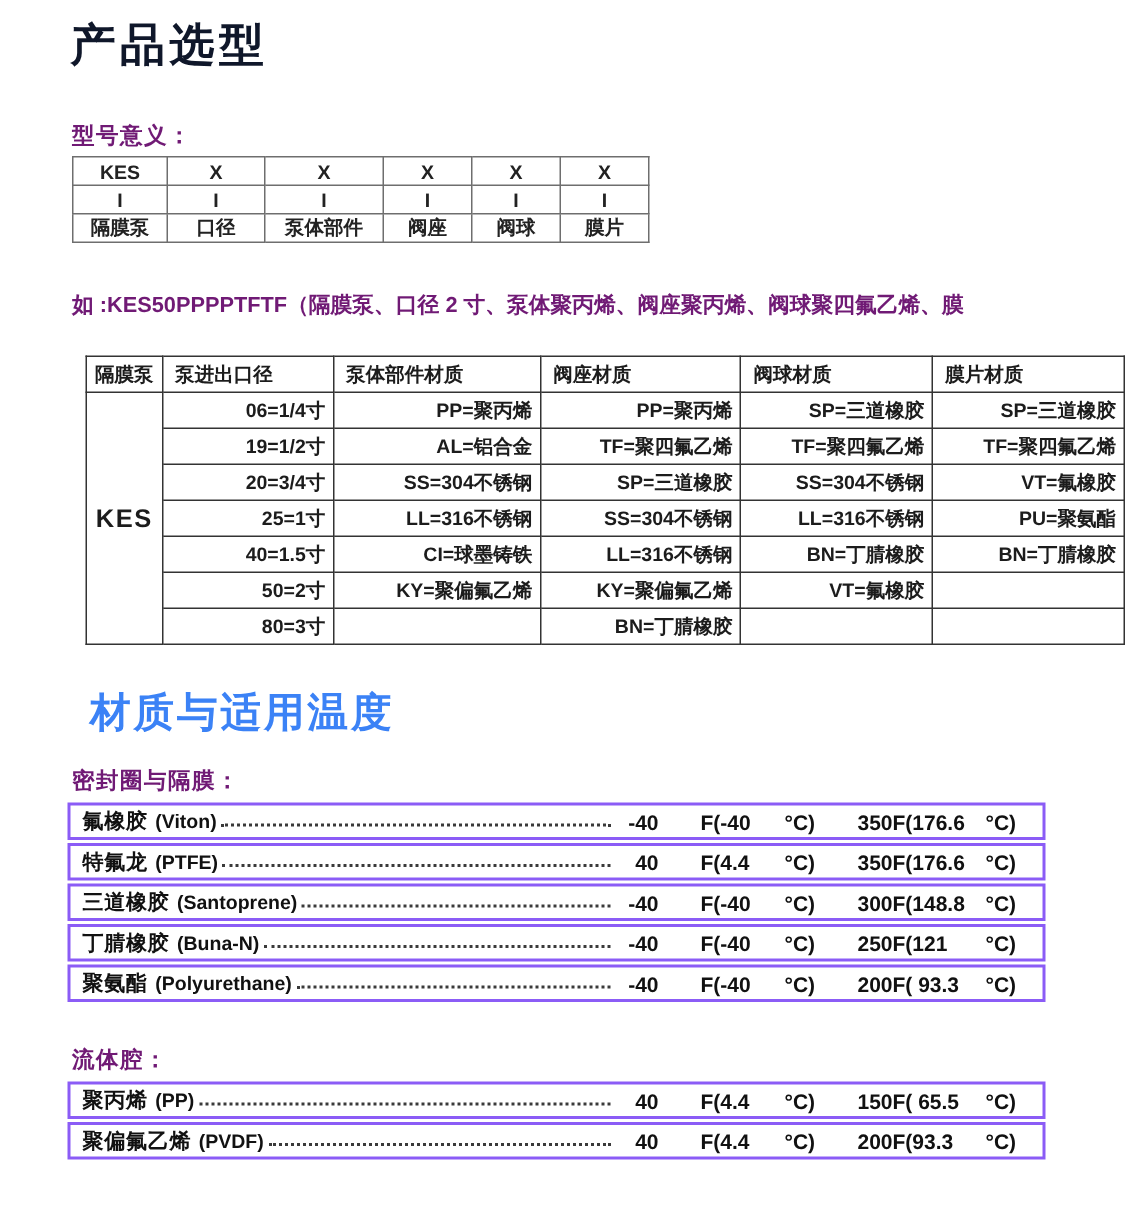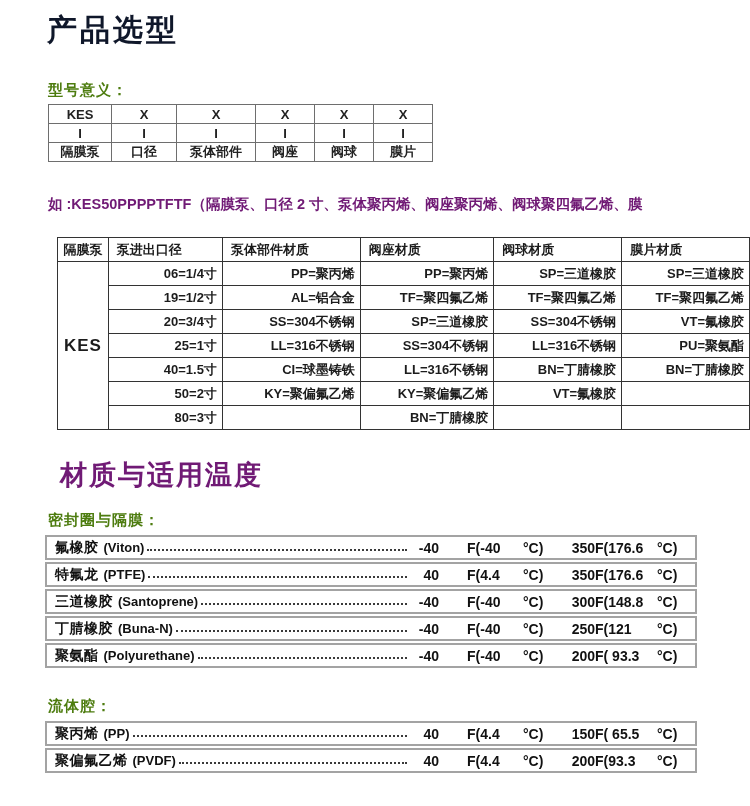--- a/index.html
+++ b/index.html
@@ -3,23 +3,23 @@
 <meta charset="utf-8">
 <style>
   html,body{margin:0;padding:0;}
   body{
     width:750px;height:806px;background:#ffffff;position:relative;
     font-family:"Liberation Sans",sans-serif;color:#1a1a1a;overflow:hidden;
   }
   .abs{position:absolute;}
   
   .main-title{left:47px;top:10px;font-size:30px;font-weight:bold;color:#0f172a;letter-spacing:3px;}
-  .sec2-title{left:60px;top:457px;font-size:27px;font-weight:bold;color:#701a75;letter-spacing:2px;}
-  
-  .blabel{font-size:15px;font-weight:bold;color:#4d7c0f;letter-spacing:1px;}
+  .sec2-title{left:60px;top:457px;font-size:27px;font-weight:bold;color:#3b82f6;letter-spacing:2px;}
+  
+  .blabel{font-size:15px;font-weight:bold;color:#701a75;letter-spacing:1px;}
   
   #model-table{left:48px;top:104px;border-collapse:collapse;table-layout:fixed;}
   #model-table td{
     border:1px solid #6e6e6e;text-align:center;font-size:13px;font-weight:bold;
     height:18px;padding:0;color:#222;
   }
   
   .example{left:48px;top:166px;font-size:14.5px;font-weight:bold;line-height:24px;color:#701a75;width:660px;margin-top:26px;}
   .example .l2{margin-left:38px;}
   
@@ -27,21 +27,21 @@
   #sel-table td{
     border:1px solid #333;font-size:13px;font-weight:bold;color:#1c1c1c;
     height:21px;padding:1px 5px;text-align:right;vertical-align:middle;white-space:nowrap;overflow:hidden;
   }
   #sel-table td.hd{text-align:left;padding-left:8px;}
   #sel-table td.hd0{text-align:center;padding:1px 2px;}
   #sel-table td.kes{font-size:17px;text-align:center;letter-spacing:1px;}
   
   .temp-table{width:652px;}
   .trow{
-    box-sizing:border-box;height:25px;border:2px solid #a3a3a3;margin-bottom:2px;
+    box-sizing:border-box;height:25px;border:2px solid #8b5cf6;margin-bottom:2px;
     display:flex;align-items:center;padding:0 10px 0 8px;background:#fff;
     font-weight:bold;font-size:14px;color:#111;
   }
   .trow .cn{font-size:14px;letter-spacing:0.5px;white-space:nowrap;}
   .trow .en{font-size:13px;margin-left:5px;white-space:nowrap;}
   .trow .leader{flex:1;border-bottom:2px dotted #3a3a3a;align-self:flex-end;margin:0 2px 7px 3px;height:0;}
   .trow .tk{font-size:14px;white-space:pre;}
   .tk0{width:30px;text-align:right;}
   .tk1{width:50px;margin-left:28px;text-align:left;}
   .tk2{width:34px;margin-left:6px;text-align:left;}

